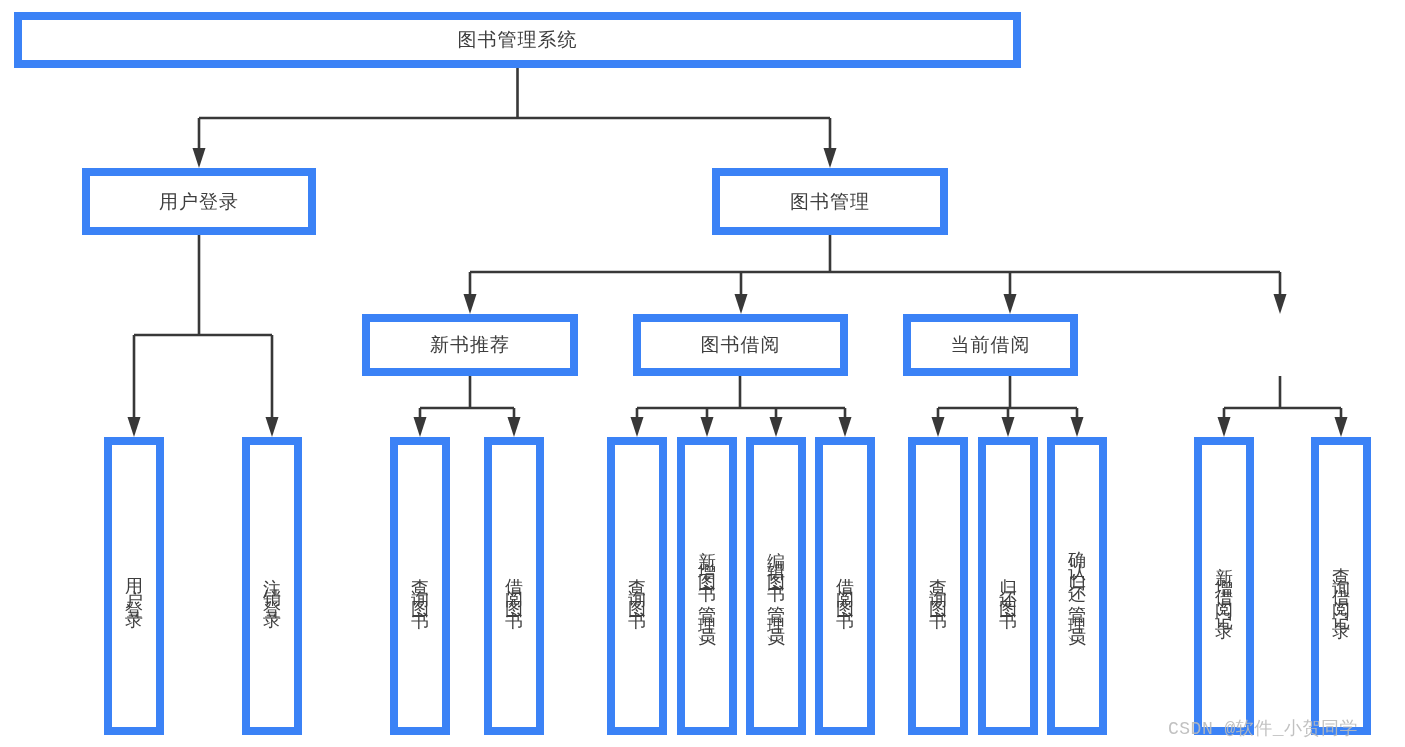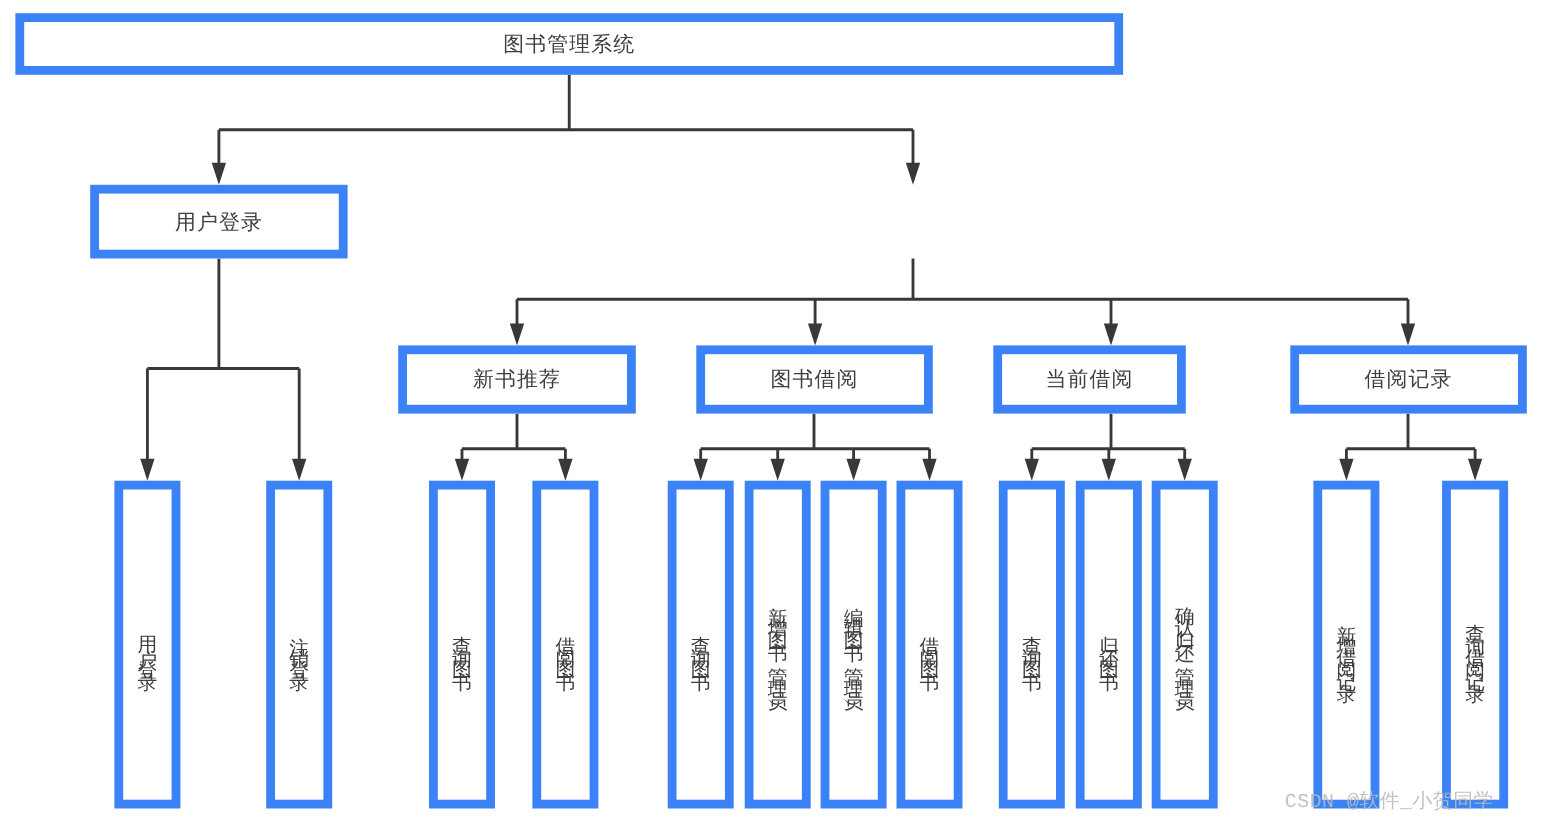--- a/index.html
+++ b/index.html
@@ -169,33 +169,33 @@
     </g>
   </svg>
 
   <div class="node h-label" id="root-box">
     <span>图书管理系统</span>
   </div>
 
   <div class="node h-label" id="l2-login">
     <span>用户登录</span>
   </div>
+  <div class="node h-label" id="l2-mgmt">
+    <span>图书管理</span>
+  </div>
 
   <div class="node h-label" id="l3-borrow">
     <span>图书借阅</span>
   </div>
   <div class="node h-label" id="l3-newbook">
     <span>新书推荐</span>
   </div>
   <div class="node h-label" id="l3-current">
     <span>当前借阅</span>
   </div>
-  <div class="node h-label" id="l3-records">
-    <span>借阅记录</span>
-  </div>
 
   <div class="node leaf" id="leaf-g1-0">
     <span class="vtext">用户登录</span>
   </div>
   <div class="node leaf" id="leaf-g1-1">
     <span class="vtext">注销登录</span>
   </div>
 
   <div class="node leaf" id="leaf-g2-0">
     <span class="vtext">查询图书</span>

